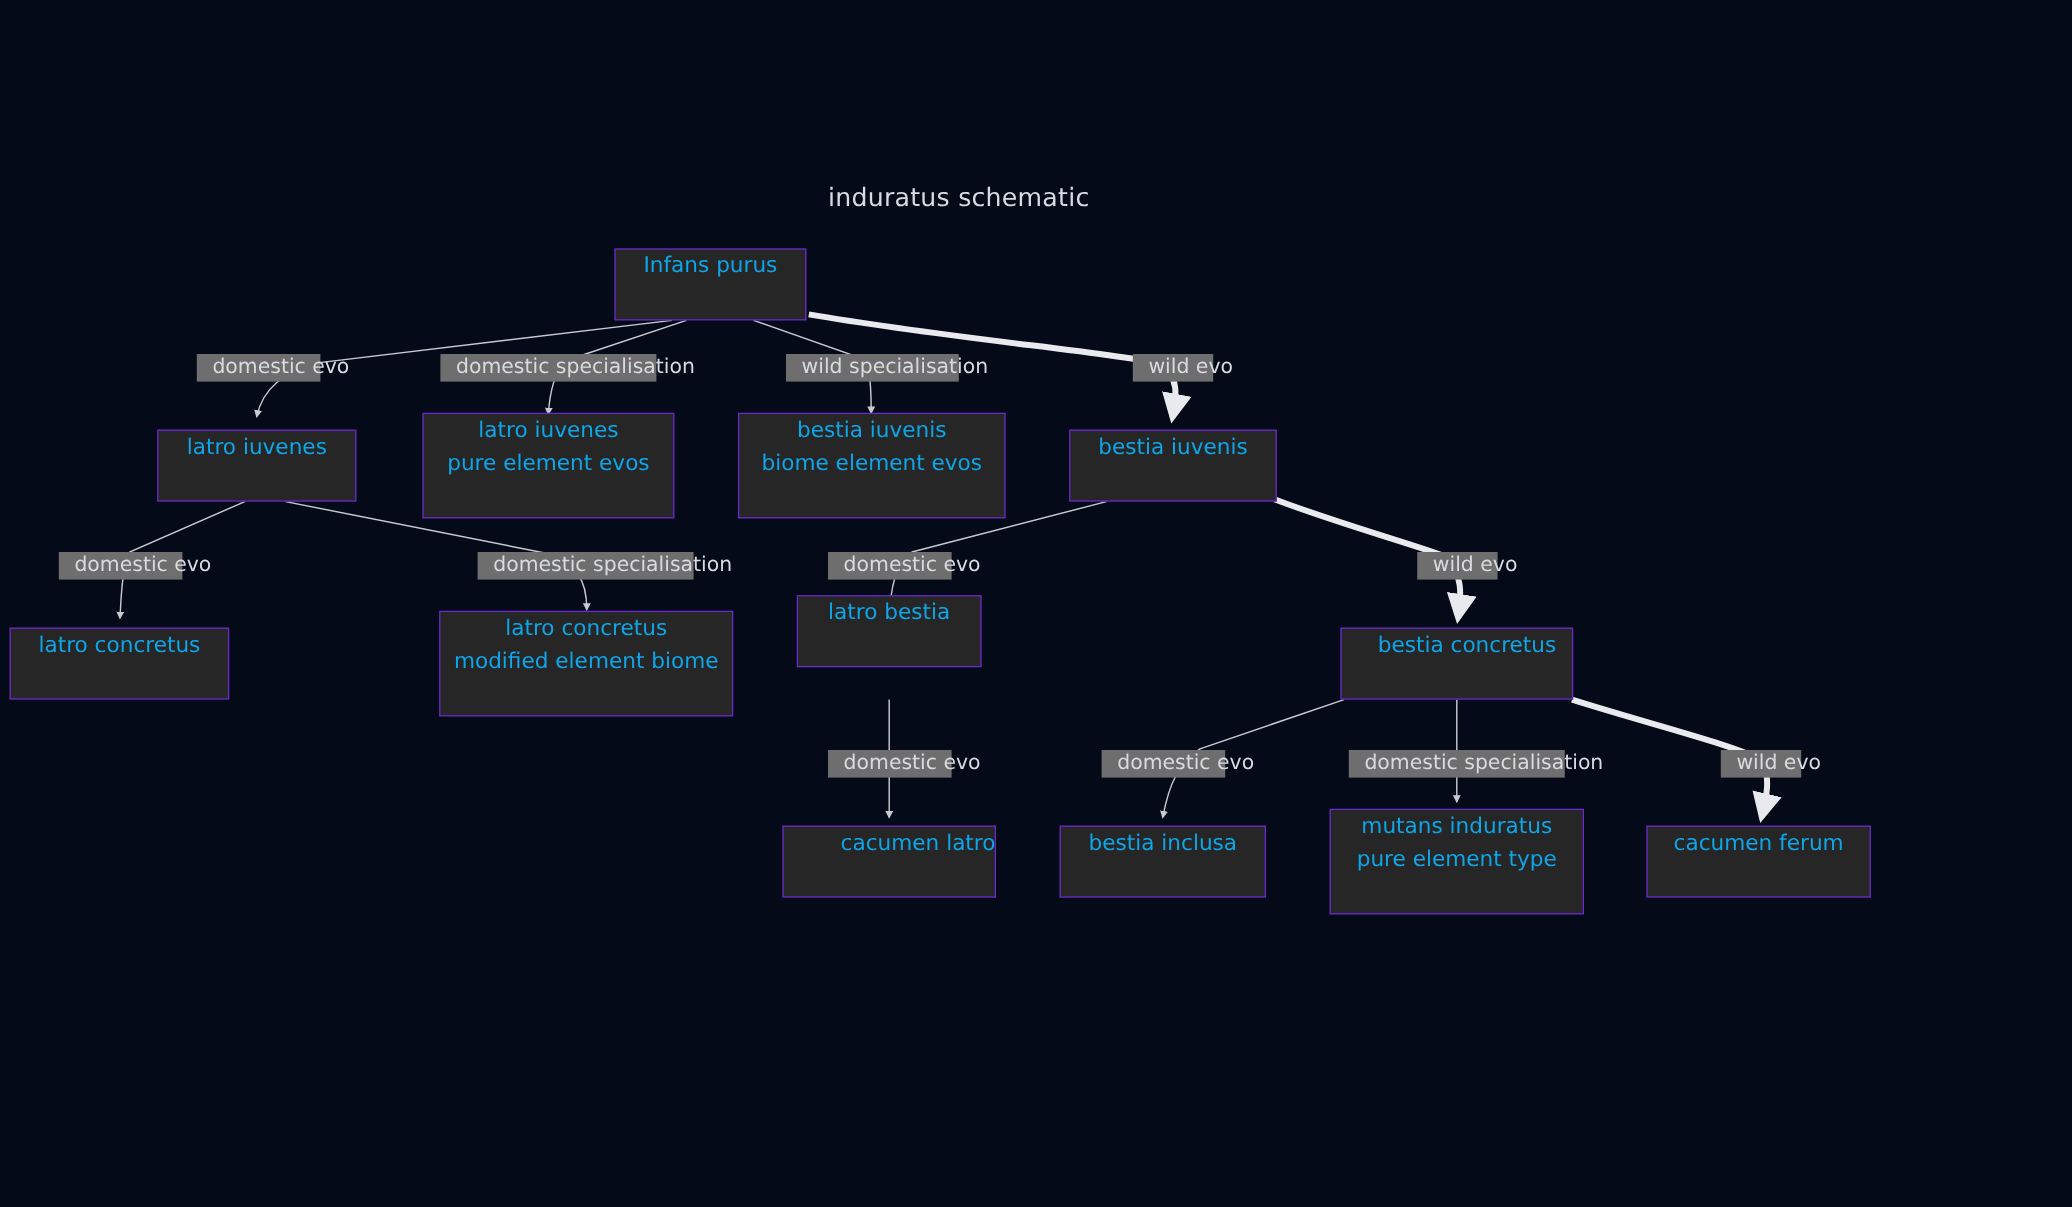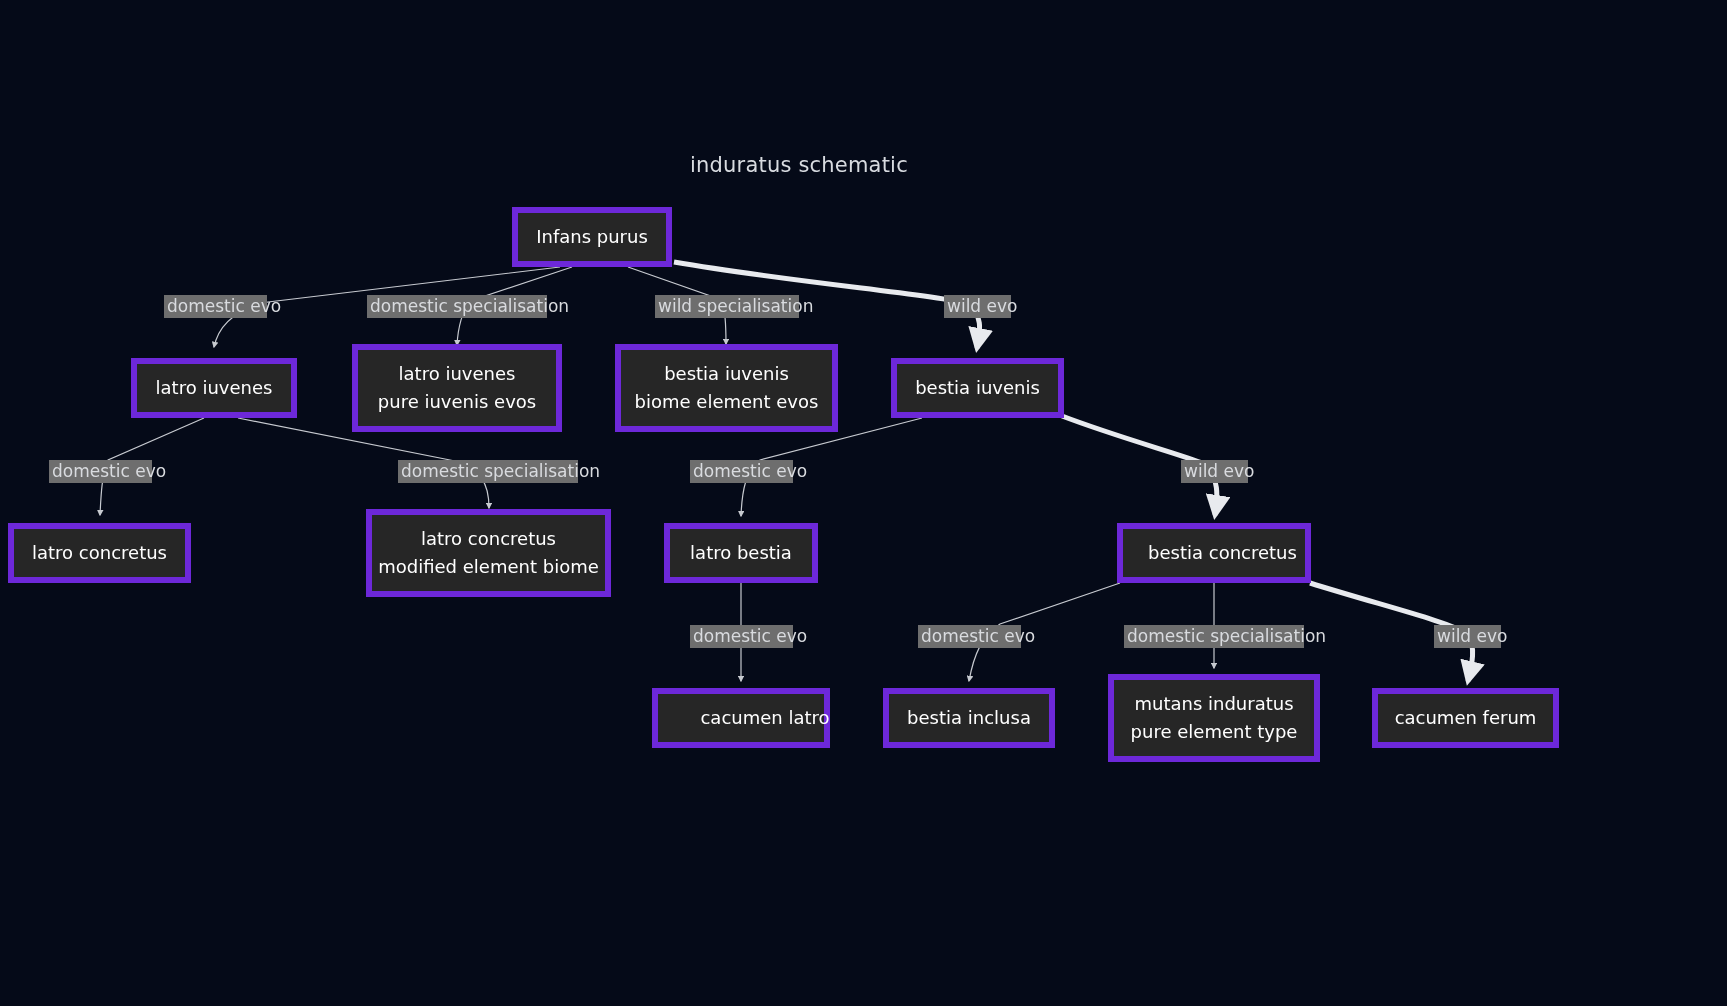--- a/index.html
+++ b/index.html
@@ -18,41 +18,41 @@
     color:#d8dbe0;
     font-size:21px;
     letter-spacing:.2px;
     white-space:nowrap;
   }
 
   .node{
     position:absolute;
     box-sizing:border-box;
     background:#262626;
-    border:6px solid #6d28d9;
-    color:#ffffff;
+    border:1px solid #6d28d9;
+    color:#0ea5e9;
     display:flex;
     flex-direction:column;
     align-items:center;
-    justify-content:center;
+    justify-content:flex-start;
     font-size:18px;
     line-height:28px;
     text-align:center;
     white-space:nowrap;
   }
   .node .ln{display:block;}
 
   .elabel{
     position:absolute;
     box-sizing:border-box;
     background:#6e6e6e;
     color:#d9dbdf;
     font-size:17px;
     line-height:23px;
-    padding:0 3px;
+    padding:0 13px;
     white-space:nowrap;
     height:23px;
   }
 </style>
 </head>
 <body>
 
 <div id="canvas">
 
   <svg id="edges" viewBox="0 0 1727 1006" xmlns="http://www.w3.org/2000/svg">
@@ -84,37 +84,37 @@
 
   <div id="node-layer">
       <div class="node" style="left: 512px; top: 207px; width: 160px; height: 60px;">
         <span class="ln">Infans purus</span>
       </div>
       <div class="node" style="left: 131px; top: 358px; width: 166px; height: 60px;">
         <span class="ln">latro iuvenes</span>
       </div>
       <div class="node" style="left: 352px; top: 344px; width: 210px; height: 88px;">
         <span class="ln">latro iuvenes</span>
-        <span class="ln">pure iuvenis evos</span>
+        <span class="ln">pure element evos</span>
       </div>
       <div class="node" style="left: 615px; top: 344px; width: 223px; height: 88px;">
         <span class="ln">bestia iuvenis</span>
         <span class="ln">biome element evos</span>
       </div>
       <div class="node" style="left: 891px; top: 358px; width: 173px; height: 60px;">
         <span class="ln">bestia iuvenis</span>
       </div>
       <div class="node" style="left: 8px; top: 523px; width: 183px; height: 60px;">
         <span class="ln">latro concretus</span>
       </div>
       <div class="node" style="left: 366px; top: 509px; width: 245px; height: 88px;">
         <span class="ln">latro concretus</span>
         <span class="ln">modified element biome</span>
       </div>
-      <div class="node" style="left: 664px; top: 523px; width: 154px; height: 60px;">
+      <div class="node" style="left: 664px; top: 496px; width: 154px; height: 60px;">
         <span class="ln">latro bestia</span>
       </div>
       <div class="node" style="left: 1117px; top: 523px; width: 194px; height: 60px; padding-left: 17px;">
         <span class="ln">bestia concretus</span>
       </div>
       <div class="node" style="left: 652px; top: 688px; width: 178px; height: 60px; padding-left: 48px;">
         <span class="ln">cacumen latro</span>
       </div>
       <div class="node" style="left: 883px; top: 688px; width: 172px; height: 60px;">
         <span class="ln">bestia inclusa</span>

